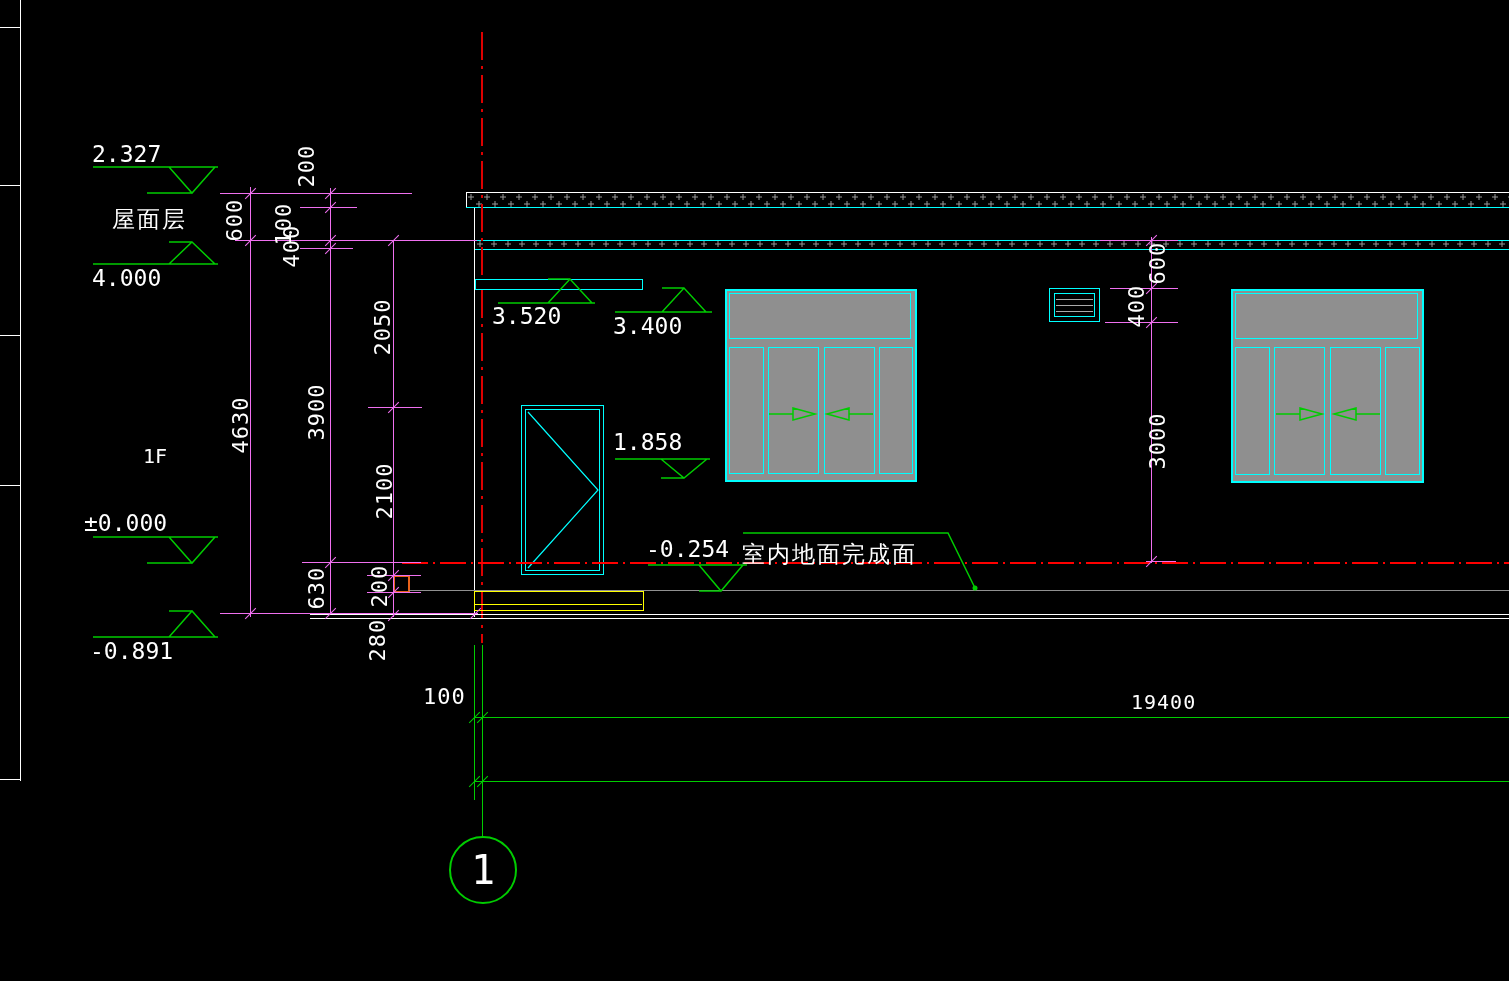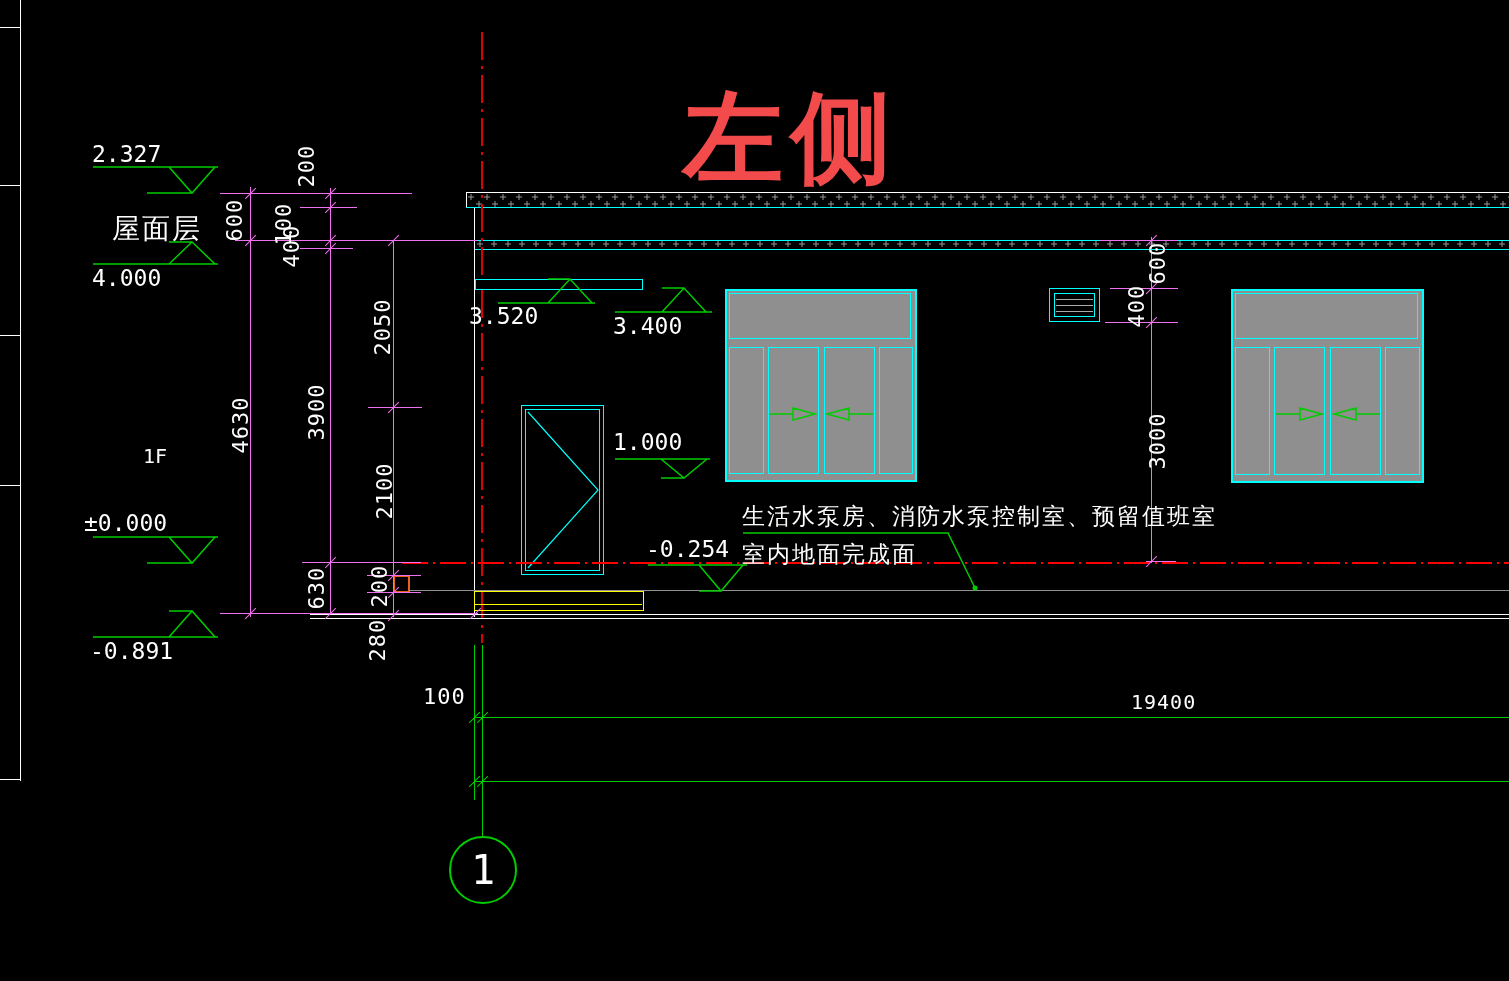--- a/index.html
+++ b/index.html
@@ -38,21 +38,20 @@
 
 <div id="stage">
 
   <div class="v wt" style="left:20px;top:0;height:781px"></div>
   <div class="h wt" style="left:0;top:27px;width:20px"></div>
   <div class="h wt" style="left:0;top:185px;width:20px"></div>
   <div class="h wt" style="left:0;top:335px;width:20px"></div>
   <div class="h wt" style="left:0;top:485px;width:20px"></div>
   <div class="h wt" style="left:0;top:779px;width:20px"></div>
 
-  <div style="position:absolute;left:683px;top:72px;color:#f34b4b;font:bold 100px 'DejaVu Sans',sans-serif;letter-spacing:8px;">左侧</div>
 
   <div style="position:absolute;left:466px;top:192px;width:1043px;height:15px;border-top:1px solid #fff;border-left:1px solid #fff;">
     <svg width="1042" height="14" style="left:0;top:0">
       <defs>
         <pattern id="hatch1" width="16" height="14" patternUnits="userSpaceOnUse">
           <path d="M1 4 H7 M4 1 V7 M9 11 H15 M12 8 V14" stroke="#999999" stroke-width="1" fill="none"></path>
         </pattern>
       </defs>
       <rect x="0" y="0" width="1042" height="14" fill="url(#hatch1)"></rect>
     </svg>
@@ -198,31 +197,30 @@
   <svg class="mk" width="128" height="29" style="left:92px;top:610px">
     <path d="M1 27 H126 M77 27 L100 1 L123 27 M77 1 H100"></path>
     </svg>
 
   <svg class="mk" width="240" height="62" style="left:742px;top:531px">
     <path d="M1 2 H206 L233 57"></path>
       <circle cx="233" cy="57" r="2.5" fill="#00cc00" stroke="none"></circle>
     </svg>
 
   <div class="lvl" style="left:92px;top:141px">2.327</div>
-  <div class="cjk" style="left:112px;top:210px;font-size:28px">屋面层</div>
+  <div class="cjk" style="left:112px;top:204px;font-size:23px">屋面层</div>
   <div class="lvl" style="left:92px;top:265px">4.000</div>
-  <div class="lvl" style="left:469px;top:303px">3.520</div>
+  <div class="lvl" style="left:492px;top:303px">3.520</div>
   <div class="lvl" style="left:613px;top:313px">3.400</div>
-  <div class="lvl" style="left:613px;top:429px">1.000</div>
+  <div class="lvl" style="left:613px;top:429px">1.858</div>
   <div class="lvl" style="left:143px;top:444px;font-size:20px">1F</div>
   <div class="lvl" style="left:84px;top:510px">±0.000</div>
   <div class="lvl" style="left:646px;top:536px">-0.254</div>
   <div class="lvl" style="left:90px;top:638px">-0.891</div>
 
-  <div class="cjk" style="left:742px;top:501px">生活水泵房、消防水泵控制室、预留值班室</div>
   <div class="cjk" style="left:742px;top:539px">室内地面完成面</div>
 
   <div class="dimv" style="left:234px;top:220px">600</div>
   <div class="dimv" style="left:306px;top:166px">200</div>
   <div class="dimv" style="left:283px;top:224px">100</div>
   <div class="dimv" style="left:291px;top:246px">400</div>
   <div class="dimv" style="left:240px;top:425px">4630</div>
   <div class="dimv" style="left:316px;top:412px">3900</div>
   <div class="dimv" style="left:382px;top:327px">2050</div>
   <div class="dimv" style="left:384px;top:491px">2100</div>

